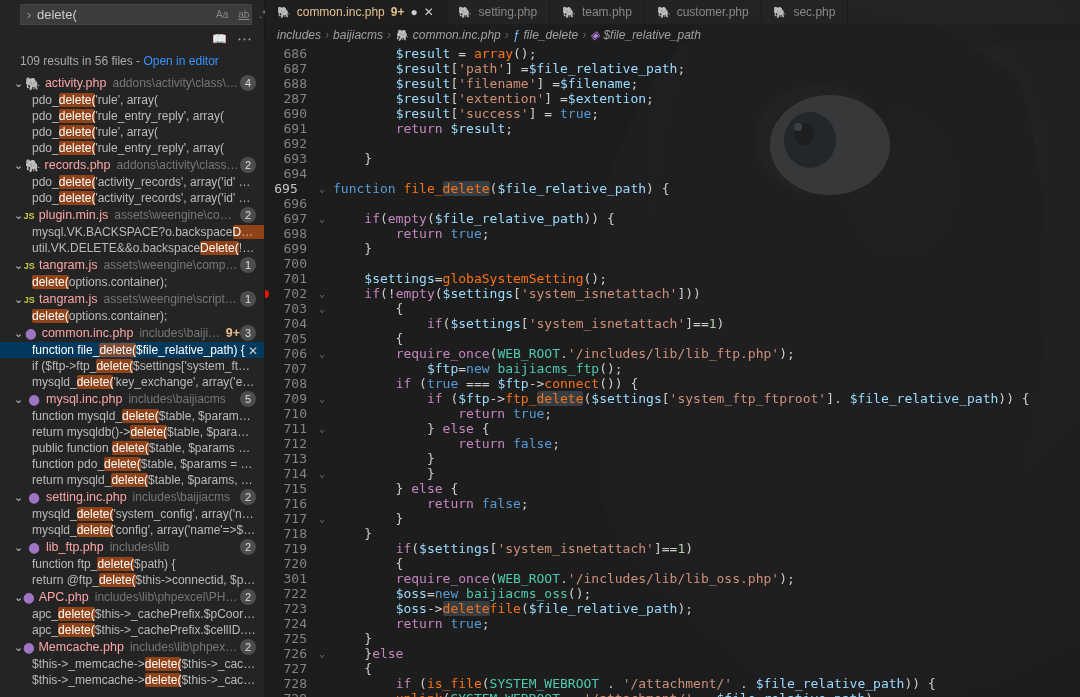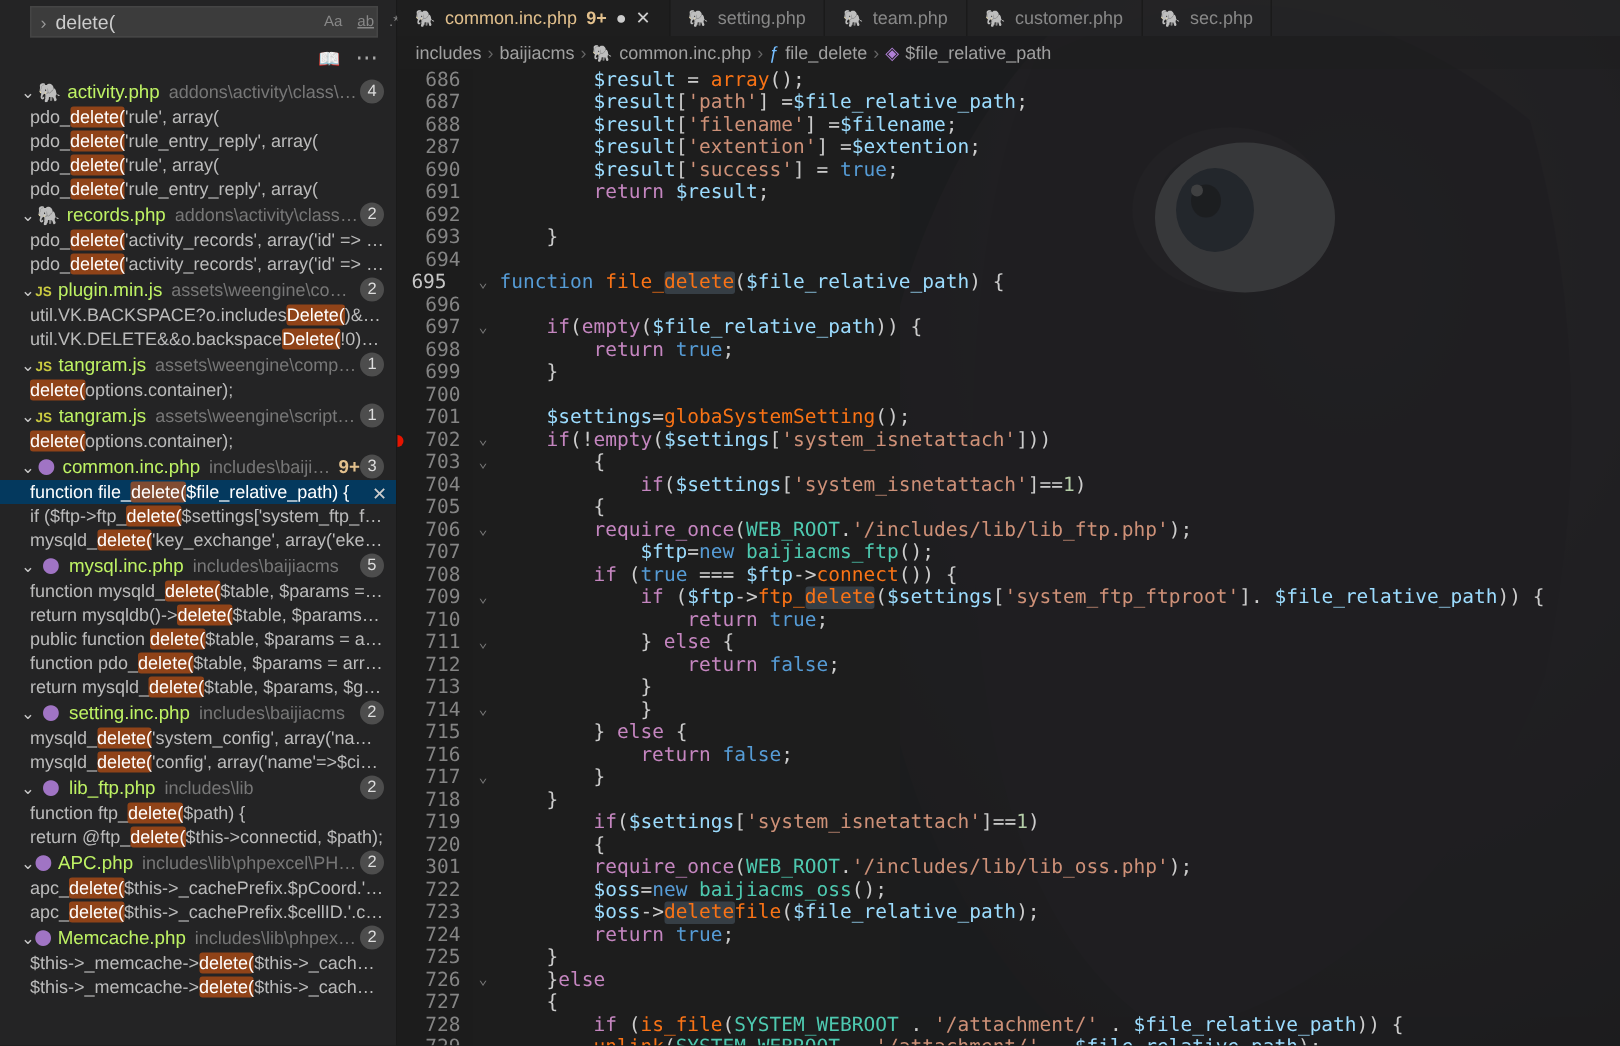--- a/index.html
+++ b/index.html
@@ -27,41 +27,41 @@
 .search-meta { padding: 3px 12px 6px 20px; display: flex; justify-content: flex-end; gap: 10px; color: #aaa; font-size: 12px; align-items: center; }
 .search-meta span { cursor: pointer; }
 
 .results-summary { padding: 2px 12px 6px 20px; font-size: 12px; color: #aaa; }
 .results-summary .open-link { color: #3794ff; cursor: pointer; }
 
 .results { flex: 1; overflow-y: auto; font-size: 12.5px; }
 .file-row { display: flex; align-items: center; padding: 1px 8px 1px 14px; cursor: pointer; white-space: nowrap; }
 .file-row .chev { width: 12px; color: #c5c5c5; font-size: 11px; }
 .file-row .ficon { width: 16px; text-align: center; margin-right: 4px; }
-.file-row .fname { color: #bef264; }
+.file-row .fname { color: #fca5a5; }
 .file-row .fpath { color: #777; margin-left: 6px; font-size: 12px; overflow: hidden; text-overflow: ellipsis; }
 .file-row .cnt { margin-left: auto; background: #4d4d4d; color: #ddd; border-radius: 8px; min-width: 16px; height: 16px; line-height: 16px; text-align: center; font-size: 11px; padding: 0 5px; }
 .file-row .warn { color: #e2c08d; margin-left: 4px; font-weight: bold; }
 
-.match-row { padding: 1px 8px 1px 20px; white-space: nowrap; overflow: hidden; text-overflow: ellipsis; color: #bbb; cursor: pointer; font-size: 12px; }
+.match-row { padding: 1px 8px 1px 32px; white-space: nowrap; overflow: hidden; text-overflow: ellipsis; color: #bbb; cursor: pointer; font-size: 12px; }
 .match-row.sel { background: #04395e; color: #fff; position: relative; }
 .match-row.sel .x { position: absolute; right: 6px; top: 2px; color: #ccc; }
 .match-row .hl { background: rgba(234,92,15,0.55); color: #fff; border-radius: 2px; }
 .icon-js::before { content:"JS"; color:#cbcb41; font-size:9px; font-weight:bold; }
 .icon-php2 { color:#a074c4; font-weight:bold; font-size:10px; }
 
 
 .editor { flex: 1; display: flex; flex-direction: column; background: rgba(30,30,30,0.55); }
 .tabs { display: flex; background: rgba(37,37,38,0.85); height: 24px; font-size: 12px; overflow: hidden; }
 .tab { display: flex; align-items: center; padding: 0 12px; gap: 6px; color: #888; cursor: pointer; border-right: 1px solid #1a1a1a; }
 .tab.active { background: rgba(30,30,30,0.9); color: #e2c08d; }
 .tab .ficon { font-size: 11px; }
 .tab .mod { color: #ccc; }
 
-.breadcrumb { display: flex; align-items: center; gap: 4px; padding: 2px 12px; font-size: 12px; color: #a0a0a0; background: rgba(30,30,30,0.4); height: 22px; }
+.breadcrumb { display: flex; align-items: center; gap: 4px; padding: 2px 12px; font-size: 12px; color: #a0a0a0; background: rgba(30,30,30,0.4); height: 22px; font-style: italic; }
 .breadcrumb .sep { color: #666; }
 .breadcrumb .bicon { color: #75beff; }
 .breadcrumb .bmeth { color: #b180d7; }
 
 .code-area { flex: 1; display: flex; overflow: hidden; font-family: Consolas, monospace; font-size: 13px; line-height: 15px; }
 .gutter { width: 50px; text-align: right; color: #858585; padding-right: 8px; background: rgba(30,30,30,0.15); user-select: none; }
 .gutter .ln { height: 15px; }
 .gutter .ln.cur { color: #c6c6c6; text-align: center; }
 .fold-col { width: 14px; color: #777; font-size: 10px; }
 .fold-col .fc { height: 15px; text-align: center; }
@@ -122,20 +122,25 @@
           <span class="opt">.*</span>
         </div>
       </div>
     </div>
 
     <div class="search-meta">
       <span>📖</span>
       <span style="font-size:15px;line-height:10px;">⋯</span>
     </div>
 
+    <div class="results-summary">
+      <span>109 results in 56 files</span>
+      <span> - </span>
+      <span class="open-link">Open in editor</span>
+    </div>
 
     <div class="results" id="results">
         <div class="file-row">
           <span class="chev">⌄</span>
           <span class="ficon" style="color:#a074c4">🐘</span>
           <span class="fname">activity.php</span>
           <span class="fpath">addons\activity\class\web</span>
           <span class="cnt">4</span>
         </div>
         <div class="match-row"><span>pdo_</span><span class="hl">delete(</span><span>'rule', array(</span></div>
@@ -151,21 +156,21 @@
         </div>
         <div class="match-row"><span>pdo_</span><span class="hl">delete(</span><span>'activity_records', array('id' =&gt; $id,'uni...</span></div>
         <div class="match-row"><span>pdo_</span><span class="hl">delete(</span><span>'activity_records', array('id' =&gt; $id,'uni...</span></div>
         <div class="file-row">
           <span class="chev">⌄</span>
           <span class="ficon icon-js"></span>
           <span class="fname">plugin.min.js</span>
           <span class="fpath">assets\weengine\components\t...</span>
           <span class="cnt">2</span>
         </div>
-        <div class="match-row"><span>util.VK.BACKSPACE?o.includes</span><span class="hl">Delete(</span><span>)&amp;&amp;e.prev...</span></div>
+        <div class="match-row"><span>mysql.VK.BACKSPACE?o.backspace</span><span class="hl">Delete(</span><span>)&amp;&amp;e.prev...</span></div>
         <div class="match-row"><span>util.VK.DELETE&amp;&amp;o.backspace</span><span class="hl">Delete(</span><span>!0)&amp;&amp;e.prev...</span></div>
         <div class="file-row">
           <span class="chev">⌄</span>
           <span class="ficon icon-js"></span>
           <span class="fname">tangram.js</span>
           <span class="fpath">assets\weengine\components\ue...</span>
           <span class="cnt">1</span>
         </div>
         <div class="match-row"><span></span><span class="hl">delete(</span><span>options.container);</span></div>
         <div class="file-row">

